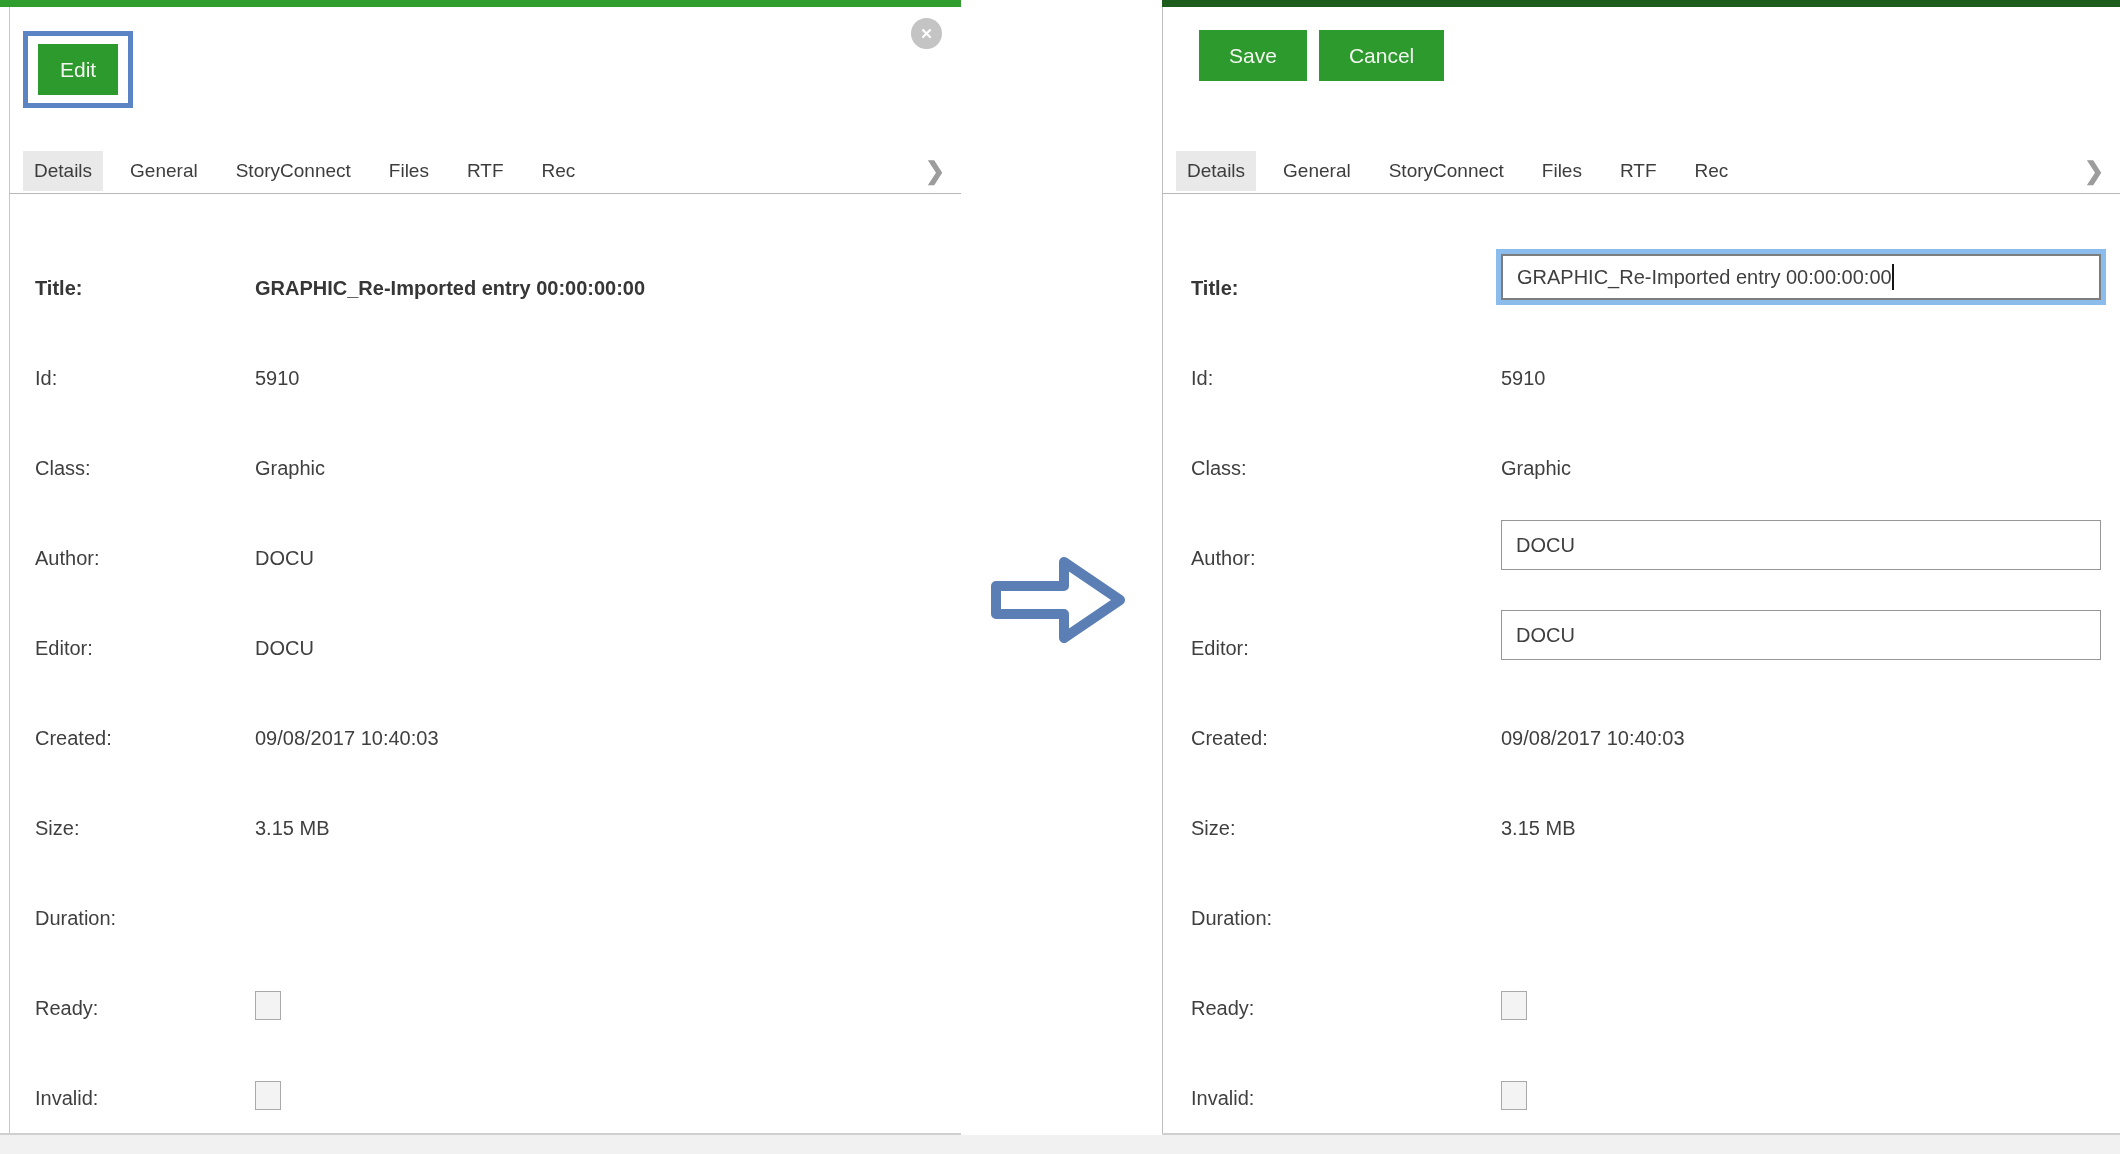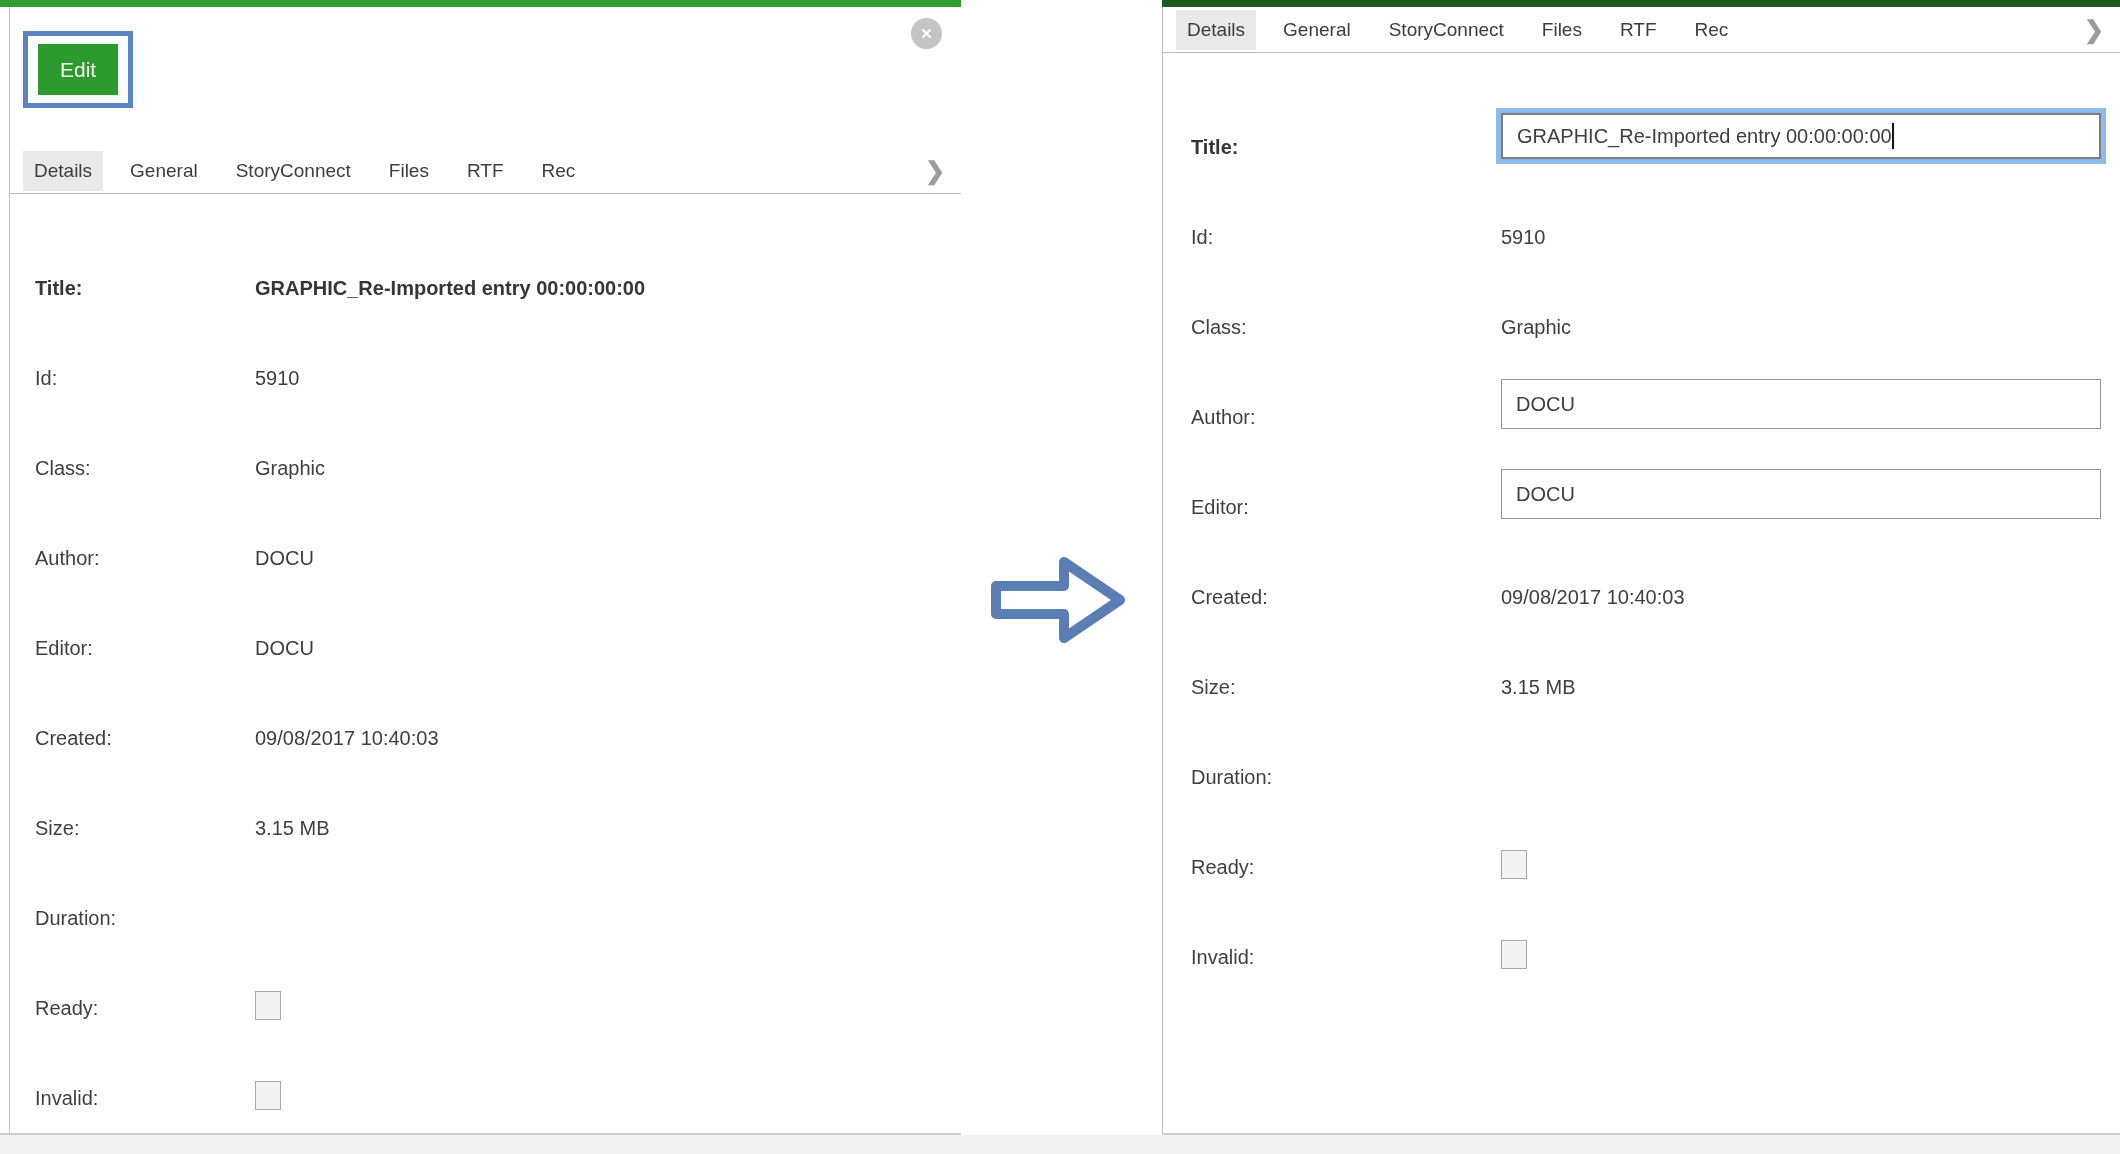--- a/index.html
+++ b/index.html
@@ -134,20 +134,26 @@
 
   <div class="arrow-wrap">
     <svg width="140" height="100" viewBox="0 0 140 100">
       <path d="M8 36 H76 V12 L132 50 L76 88 V64 H8 Z" fill="#ffffff" stroke="#5b7fb5" stroke-width="10" stroke-linejoin="round"></path>
     </svg>
   </div>
 
   <section class="panel right">
     <div class="topbar dark"></div>
     <div class="pbody">
+      <div class="toolbar">
+        <span class="save-cancel">
+          <button class="btn">Save</button>
+          <button class="btn">Cancel</button>
+        </span>
+      </div>
       <div class="tabs">
         <span class="tab-list">
             <span class="tab active">Details</span>
             <span class="tab">General</span>
             <span class="tab">StoryConnect</span>
             <span class="tab">Files</span>
             <span class="tab">RTF</span>
             <span class="tab">Rec</span>
           </span>
         <span class="chevron">❯</span>

